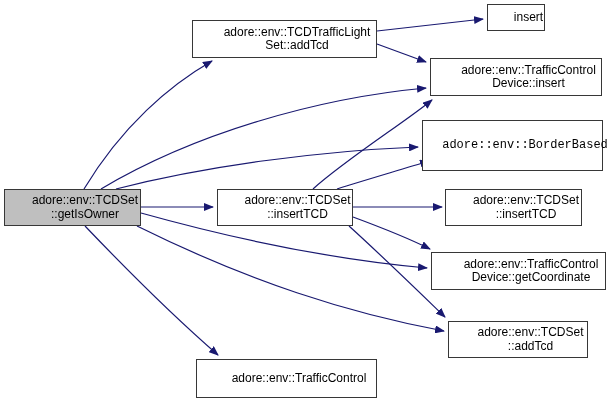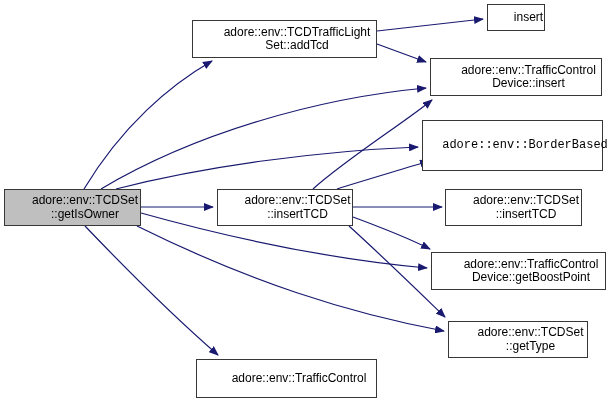--- a/index.html
+++ b/index.html
@@ -109,25 +109,25 @@
     <span>::insertTCD</span>
   </div>
 
   <div class="node" style="left:445px; top:189px; width:137px; height:37px;">
     <span>adore::env::TCDSet</span>
     <span>::insertTCD</span>
   </div>
 
   <div class="node" style="left:431px; top:252px; width:175px; height:38px;">
     <span>adore::env::TrafficControl</span>
-    <span>Device::getBoostPoint</span>
+    <span>Device::getCoordinate</span>
   </div>
 
   <div class="node" style="left:448px; top:321px; width:140px; height:37px;">
     <span>adore::env::TCDSet</span>
-    <span>::getType</span>
+    <span>::addTcd</span>
   </div>
 
   <div class="node" style="left:196px; top:359px; width:181px; height:39px;">
     <span>adore::env::TrafficControl</span>
   </div>
 
 </div>
 
 </body></html>

